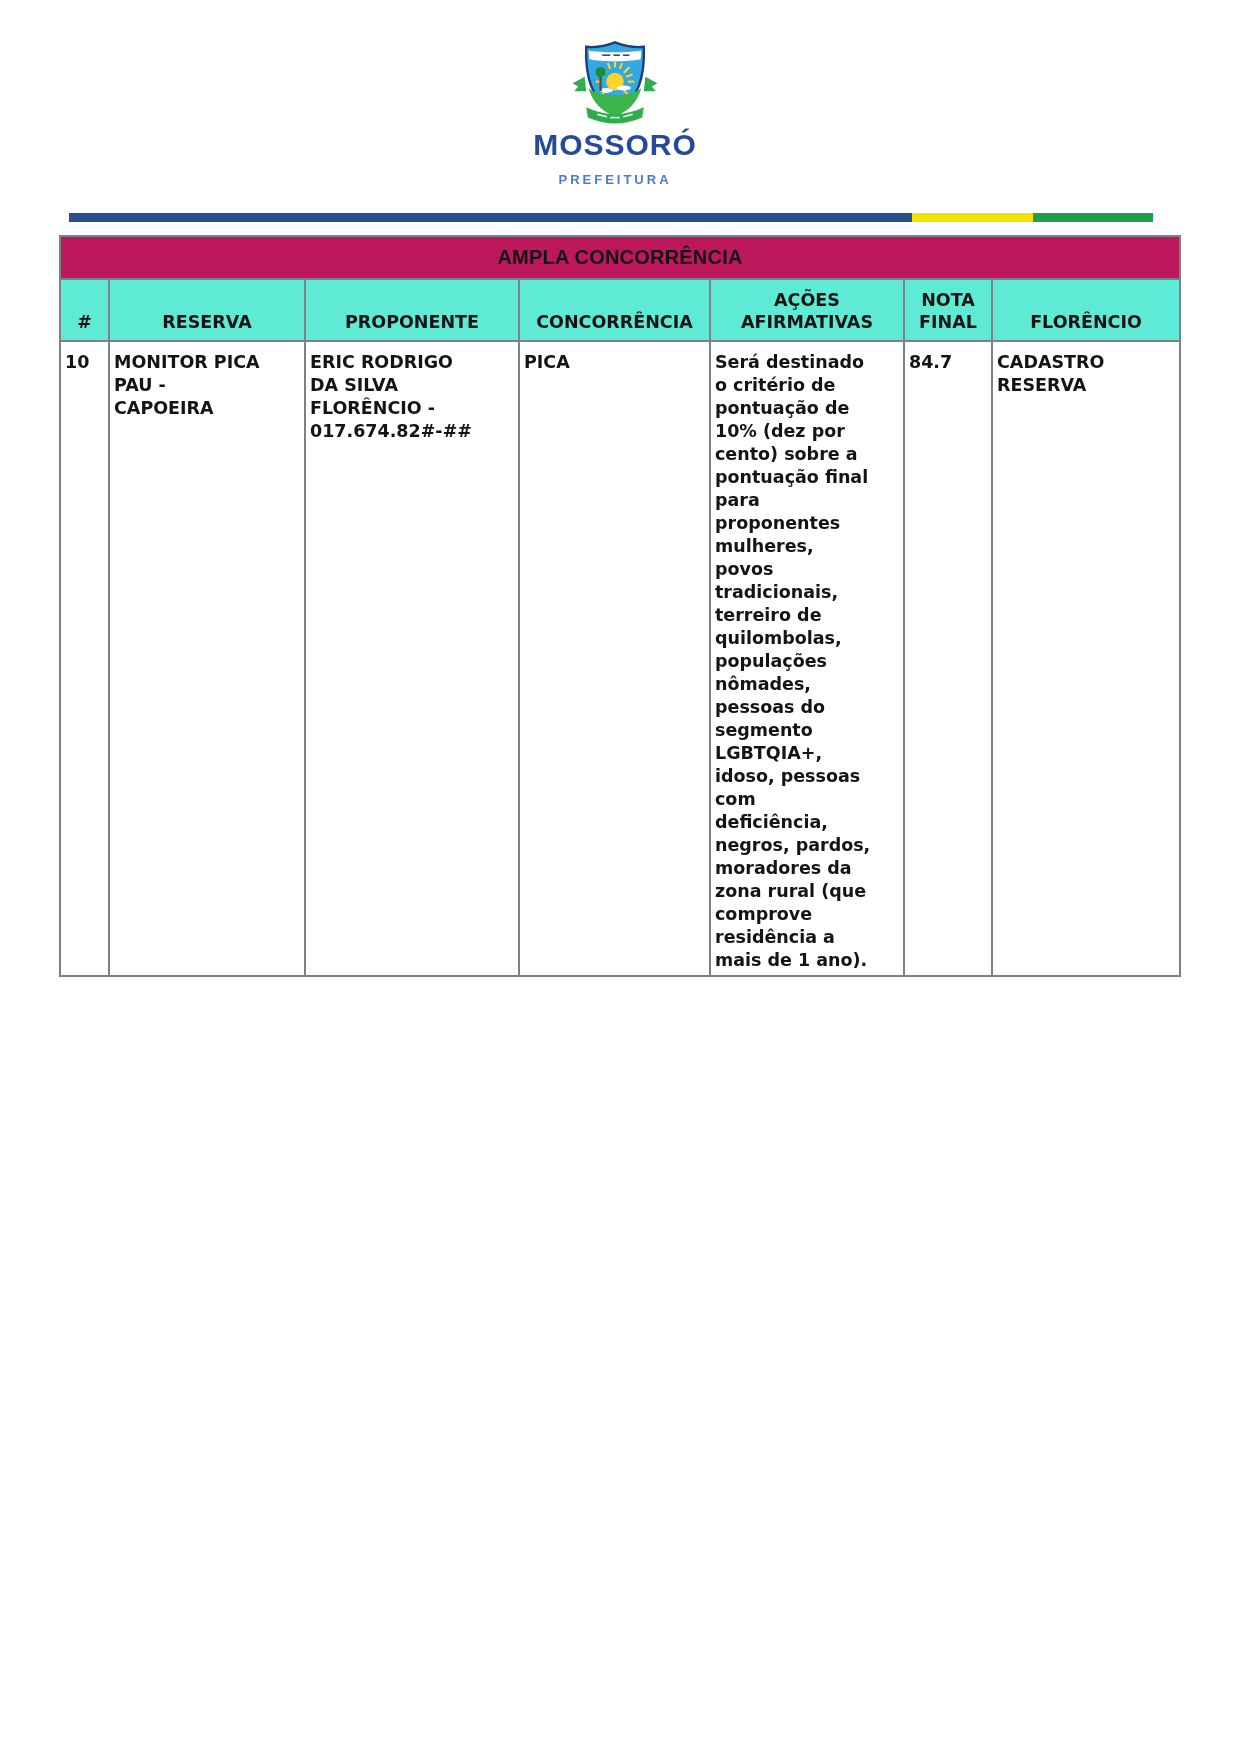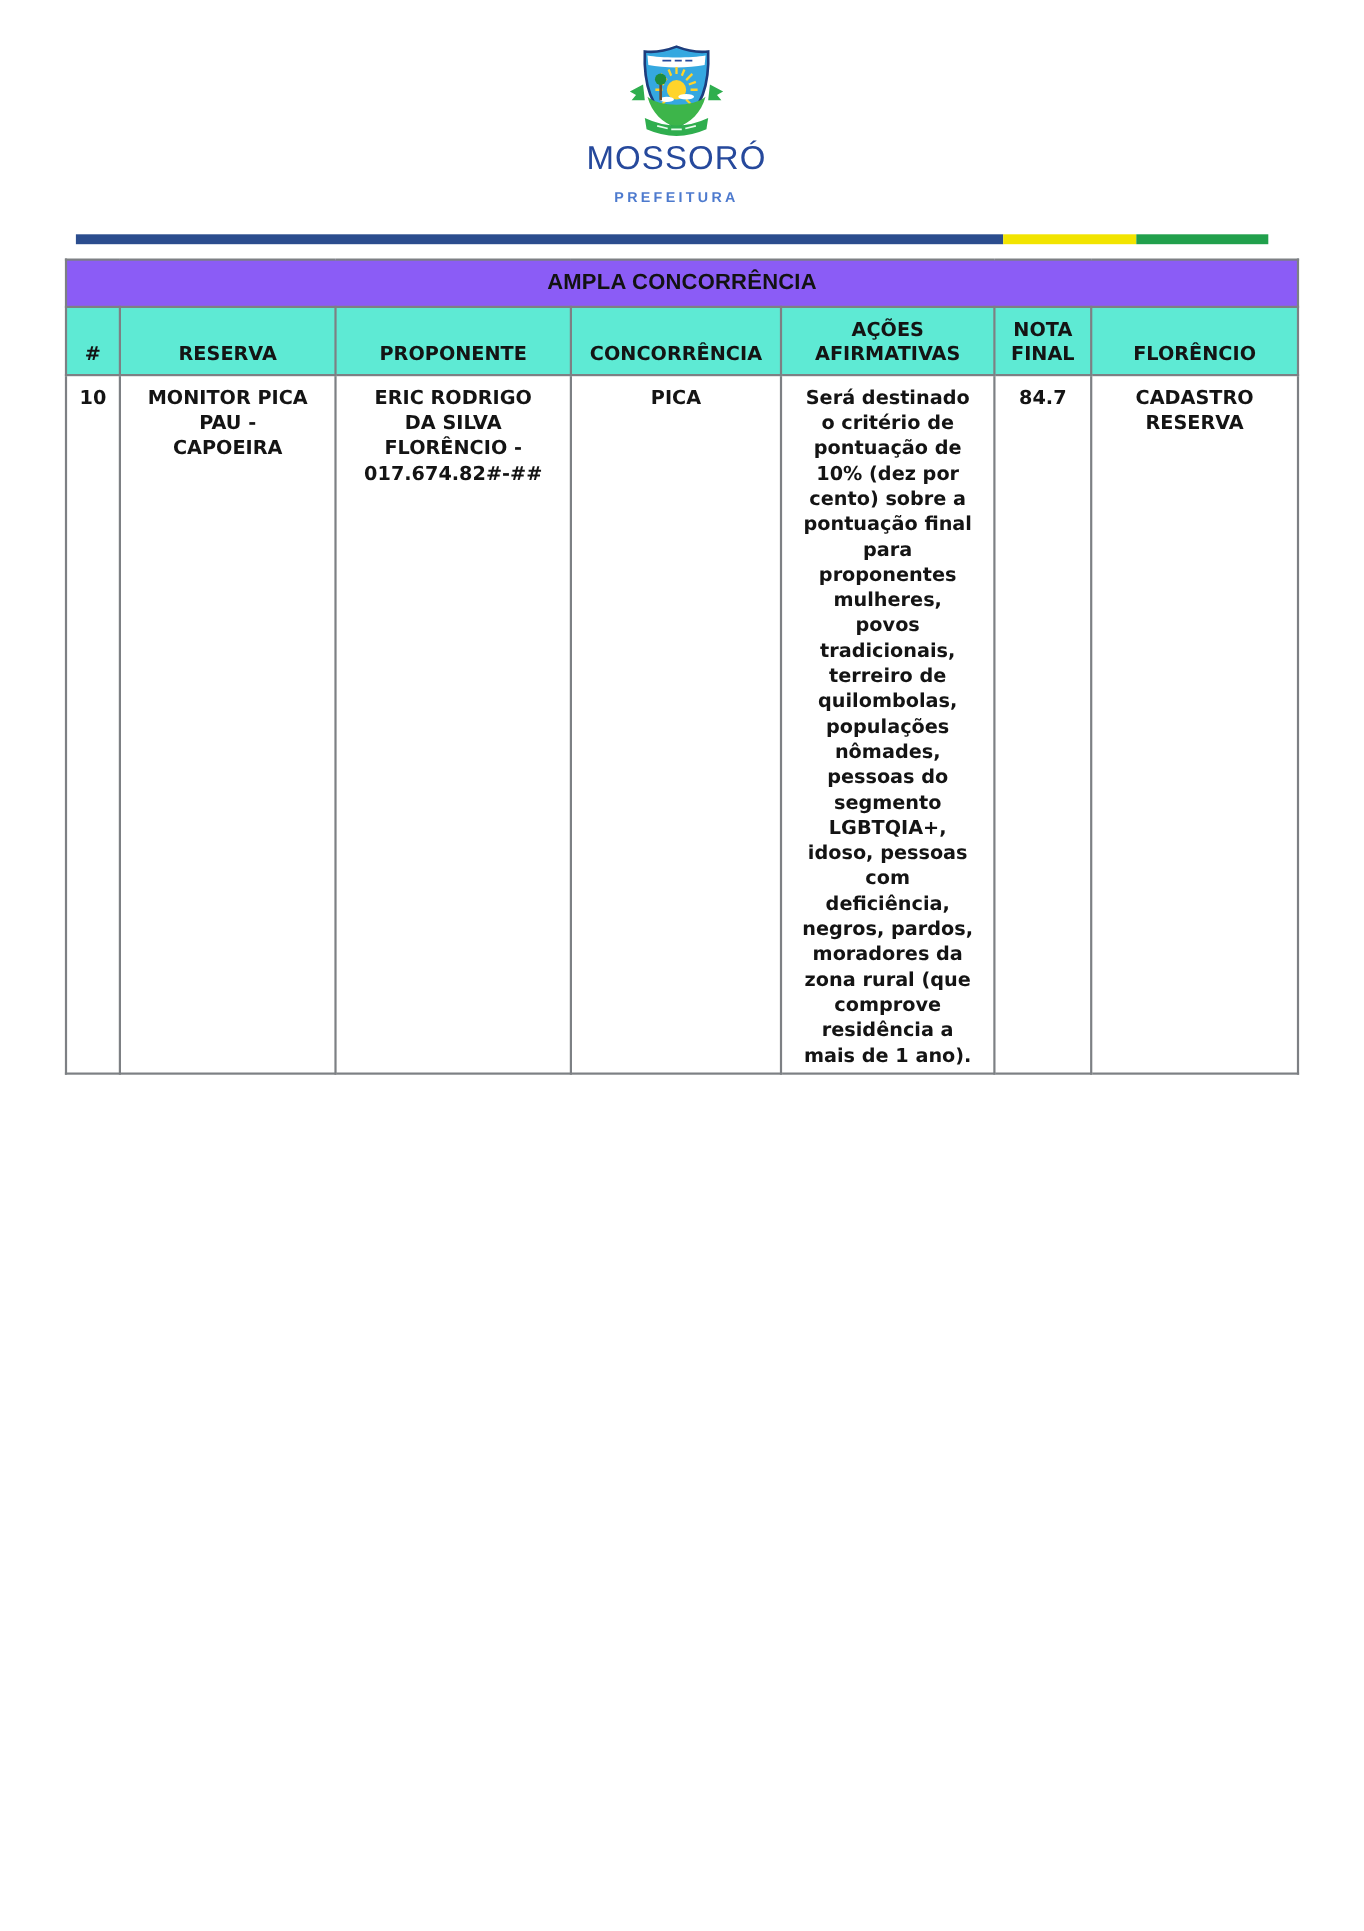--- a/index.html
+++ b/index.html
@@ -7,21 +7,21 @@
   .page {
     position:relative; width:1240px; height:1755px; background:#ffffff;
     font-family:"DejaVu Sans", sans-serif; overflow:hidden;
   }
   
   .logo-block {
     position:absolute; top:40px; left:0; width:1230px; text-align:center;
   }
   .crest { display:block; margin:0 auto; width:100px; height:88px; }
   .brand {
-    margin-top:2px; font-family:"Liberation Sans", sans-serif; font-weight:normal;
+    margin-top:2px; font-family:"Liberation Sans", sans-serif; font-weight:bold;
     font-size:30px; letter-spacing:1px; color:#26499c; line-height:1.0;
   }
   .brand-sub {
     margin-top:13px; font-family:"Liberation Sans", sans-serif; font-weight:bold;
     font-size:13px; letter-spacing:3px; color:#4d7ace; line-height:1.1;
   }
   .doc-title {
     position:absolute; top:178px; left:0; width:1230px; text-align:center;
     font-family:"Liberation Sans", sans-serif; font-weight:bold; font-size:34px;
     color:#3f4042; letter-spacing:0px;
@@ -36,32 +36,32 @@
   table.results {
     position:absolute; left:59px; top:235px; width:1120px;
     border-collapse:collapse; table-layout:fixed;
   }
   table.results col.c1{width:49px;} table.results col.c2{width:196px;}
   table.results col.c3{width:214px;} table.results col.c4{width:191px;}
   table.results col.c5{width:194px;} table.results col.c6{width:88px;}
   table.results col.c7{width:188px;}
   table.results td, table.results th { border:2px solid #7d8084; }
   tr.title-row td {
-    height:43px; background:#8b5cf6; text-align:center; vertical-align:middle;
+    height:43px; background:#be185d; text-align:center; vertical-align:middle;
     font-family:"Liberation Sans", sans-serif; font-weight:bold; font-size:20px;
     color:#121212; letter-spacing:.2px;
   }
   tr.head-row th {
     height:62px; background:#5eead4; vertical-align:bottom; padding:0 2px 7px 2px;
     text-align:center; font-weight:bold; font-size:17.5px; line-height:22px;
     color:#141414; white-space:pre-line;
   }
   tr.data-row td {
     height:635px; background:#ffffff; vertical-align:top; padding:9px 4px 0 4px;
-    text-align:center; font-weight:bold; font-size:17.5px; line-height:23px;
+    font-weight:bold; font-size:17.5px; line-height:23px;
     color:#141414; white-space:pre-line;
   }
 </style>
 </head>
 <body>
 
 <div class="page">
 
   <div class="logo-block">
     <svg class="crest" viewBox="0 0 120 110" xmlns="http://www.w3.org/2000/svg">

